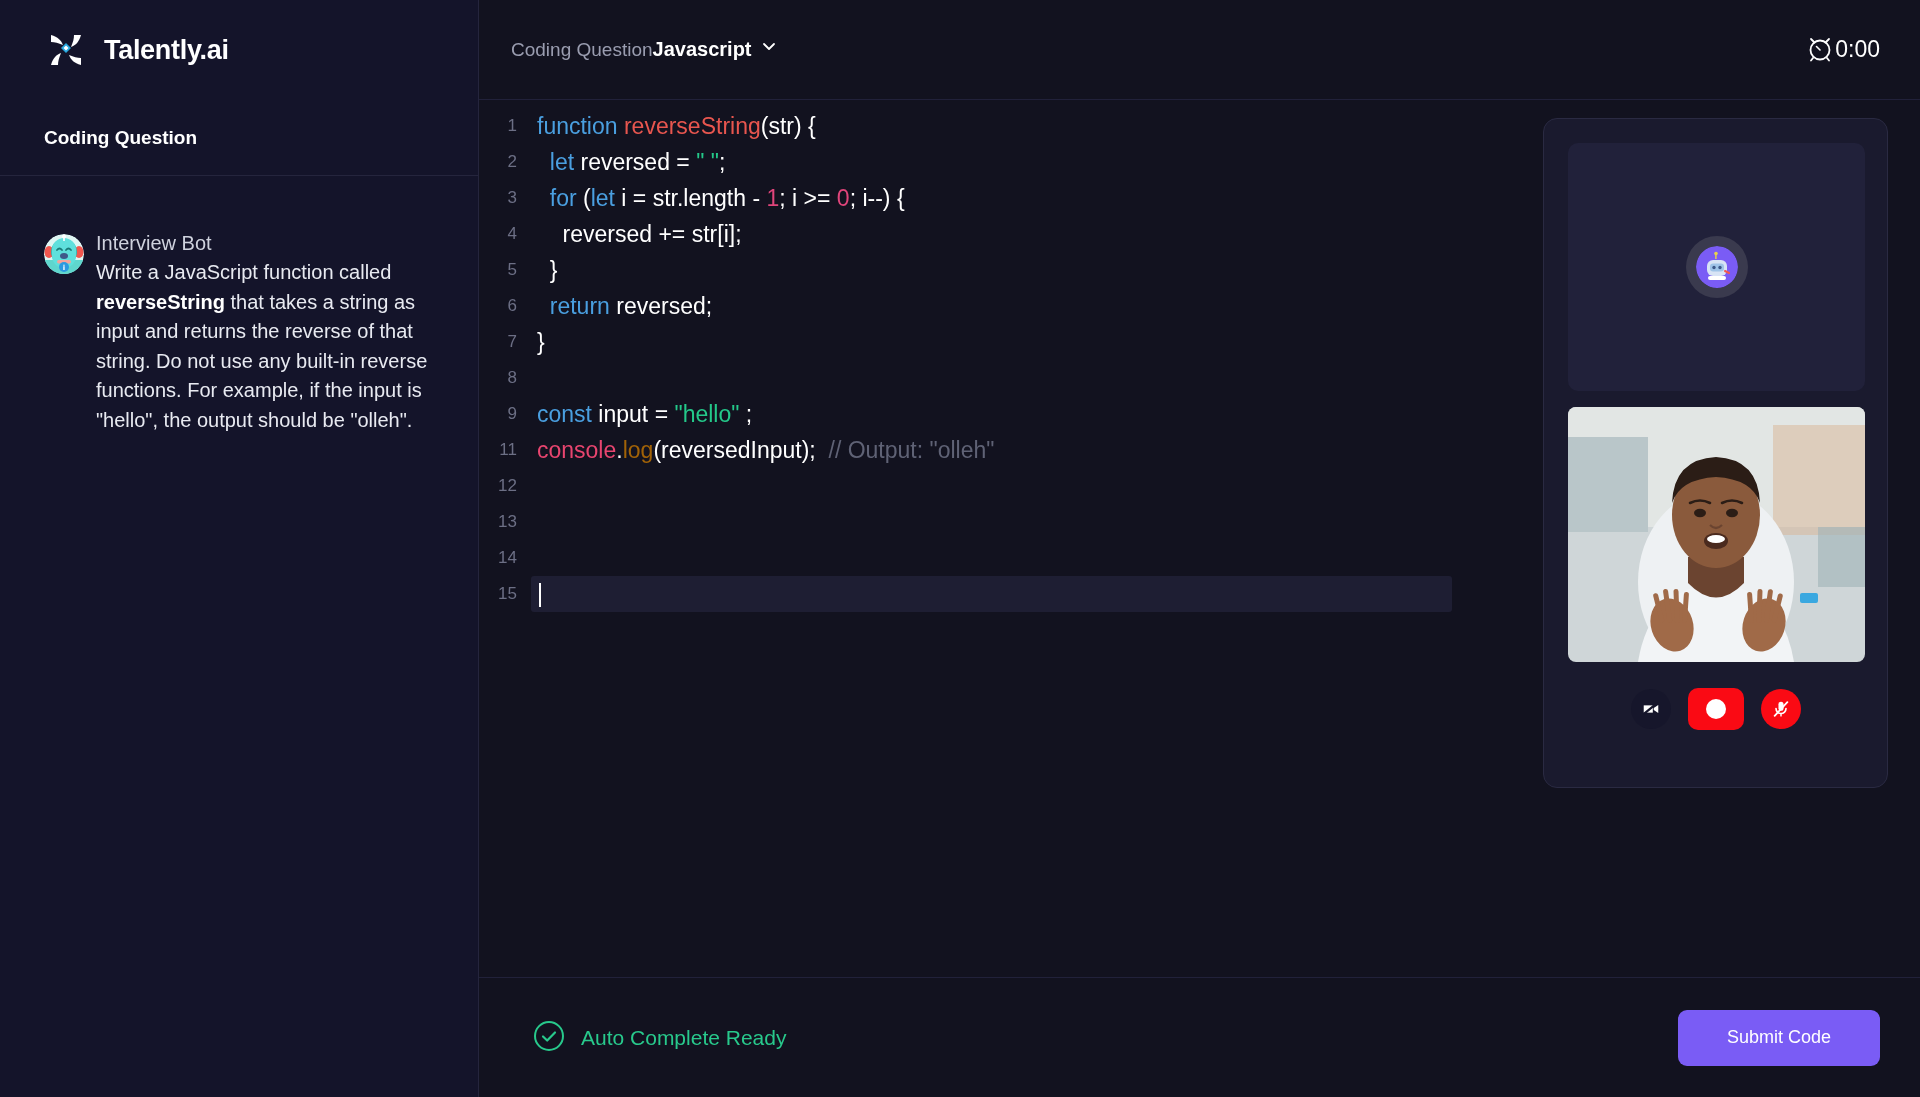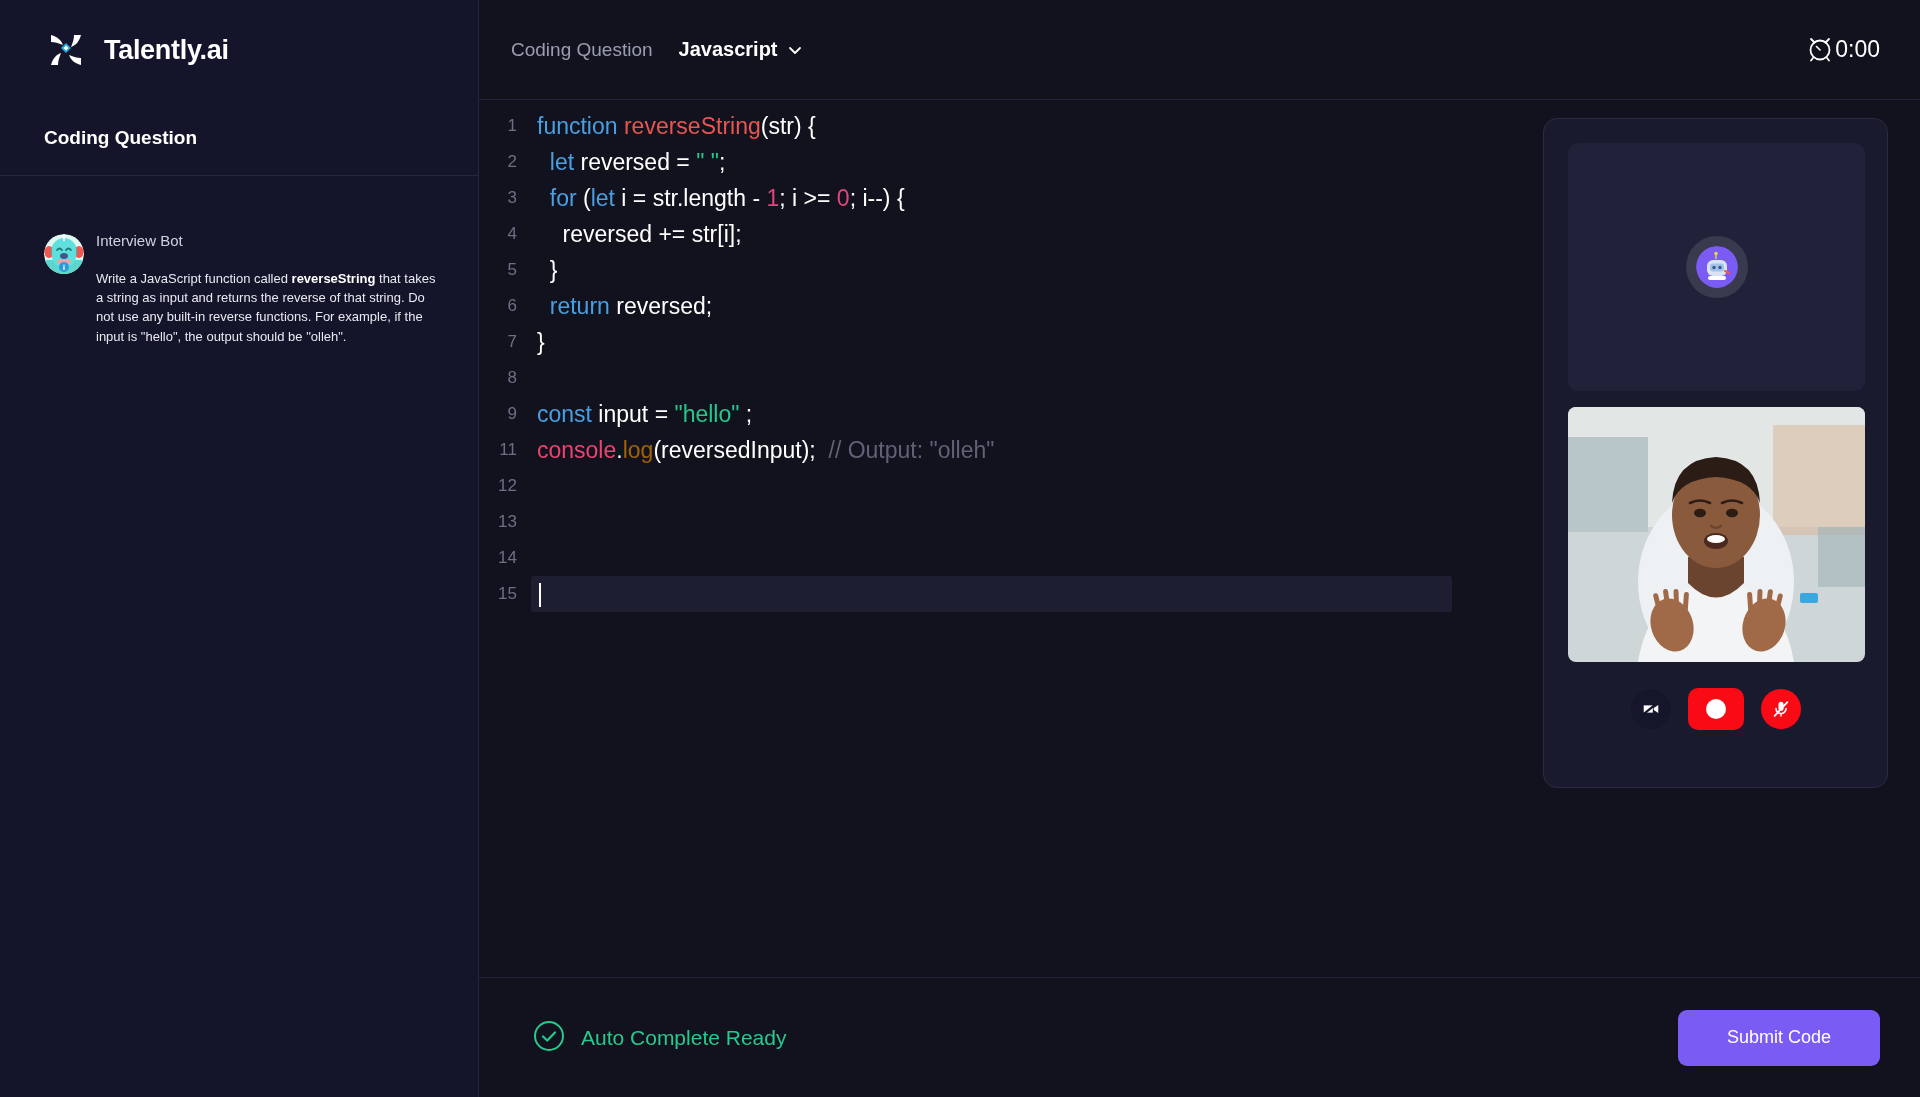--- a/index.html
+++ b/index.html
@@ -41,43 +41,42 @@
     padding:56px 40px 0 44px;
   }
   .bot-avatar {
     width:40px; height:40px; flex:0 0 40px;
     border-radius:50%;
     overflow:hidden;
     margin-top:2px;
   }
   .bot-body { flex:1; min-width:0; }
   .bot-name {
-    color:#cfd2de; font-size:15px; margin-bottom:20px;
+    color:#cfd2de; font-size:20px; margin-bottom:3px;
   }
   .bot-text {
-    color:#e8eaf1; font-size:13px; line-height:1.48;
+    color:#e8eaf1; font-size:20px; line-height:1.48;
   }
   .bot-text b { font-weight:700; color:#ffffff; }
 
   
   .main {
     flex:1; display:flex; flex-direction:column;
     height:1097px; background:#12121f;
     min-width:0;
   }
   .topbar {
     height:100px; flex:0 0 100px;
     display:flex; align-items:center;
     padding:0 40px 0 32px;
     border-bottom:1px solid #21213a;
   }
   .crumb { color:#9a9db0; font-size:19px; }
   .lang-select {
-    display:flex; align-items:center; gap:9px;
-    margin-left:26px;
+    display:flex; gap:9px;
   }
   .lang-name { color:#ffffff; font-size:20px; font-weight:700; }
   .chev { width:16px; height:16px; display:block; }
   .timer-wrap {
     margin-left:auto; display:flex; align-items:center; 
   }
   .timer-val { color:#ffffff; font-size:23px; }
 
   
   .editor-area {

